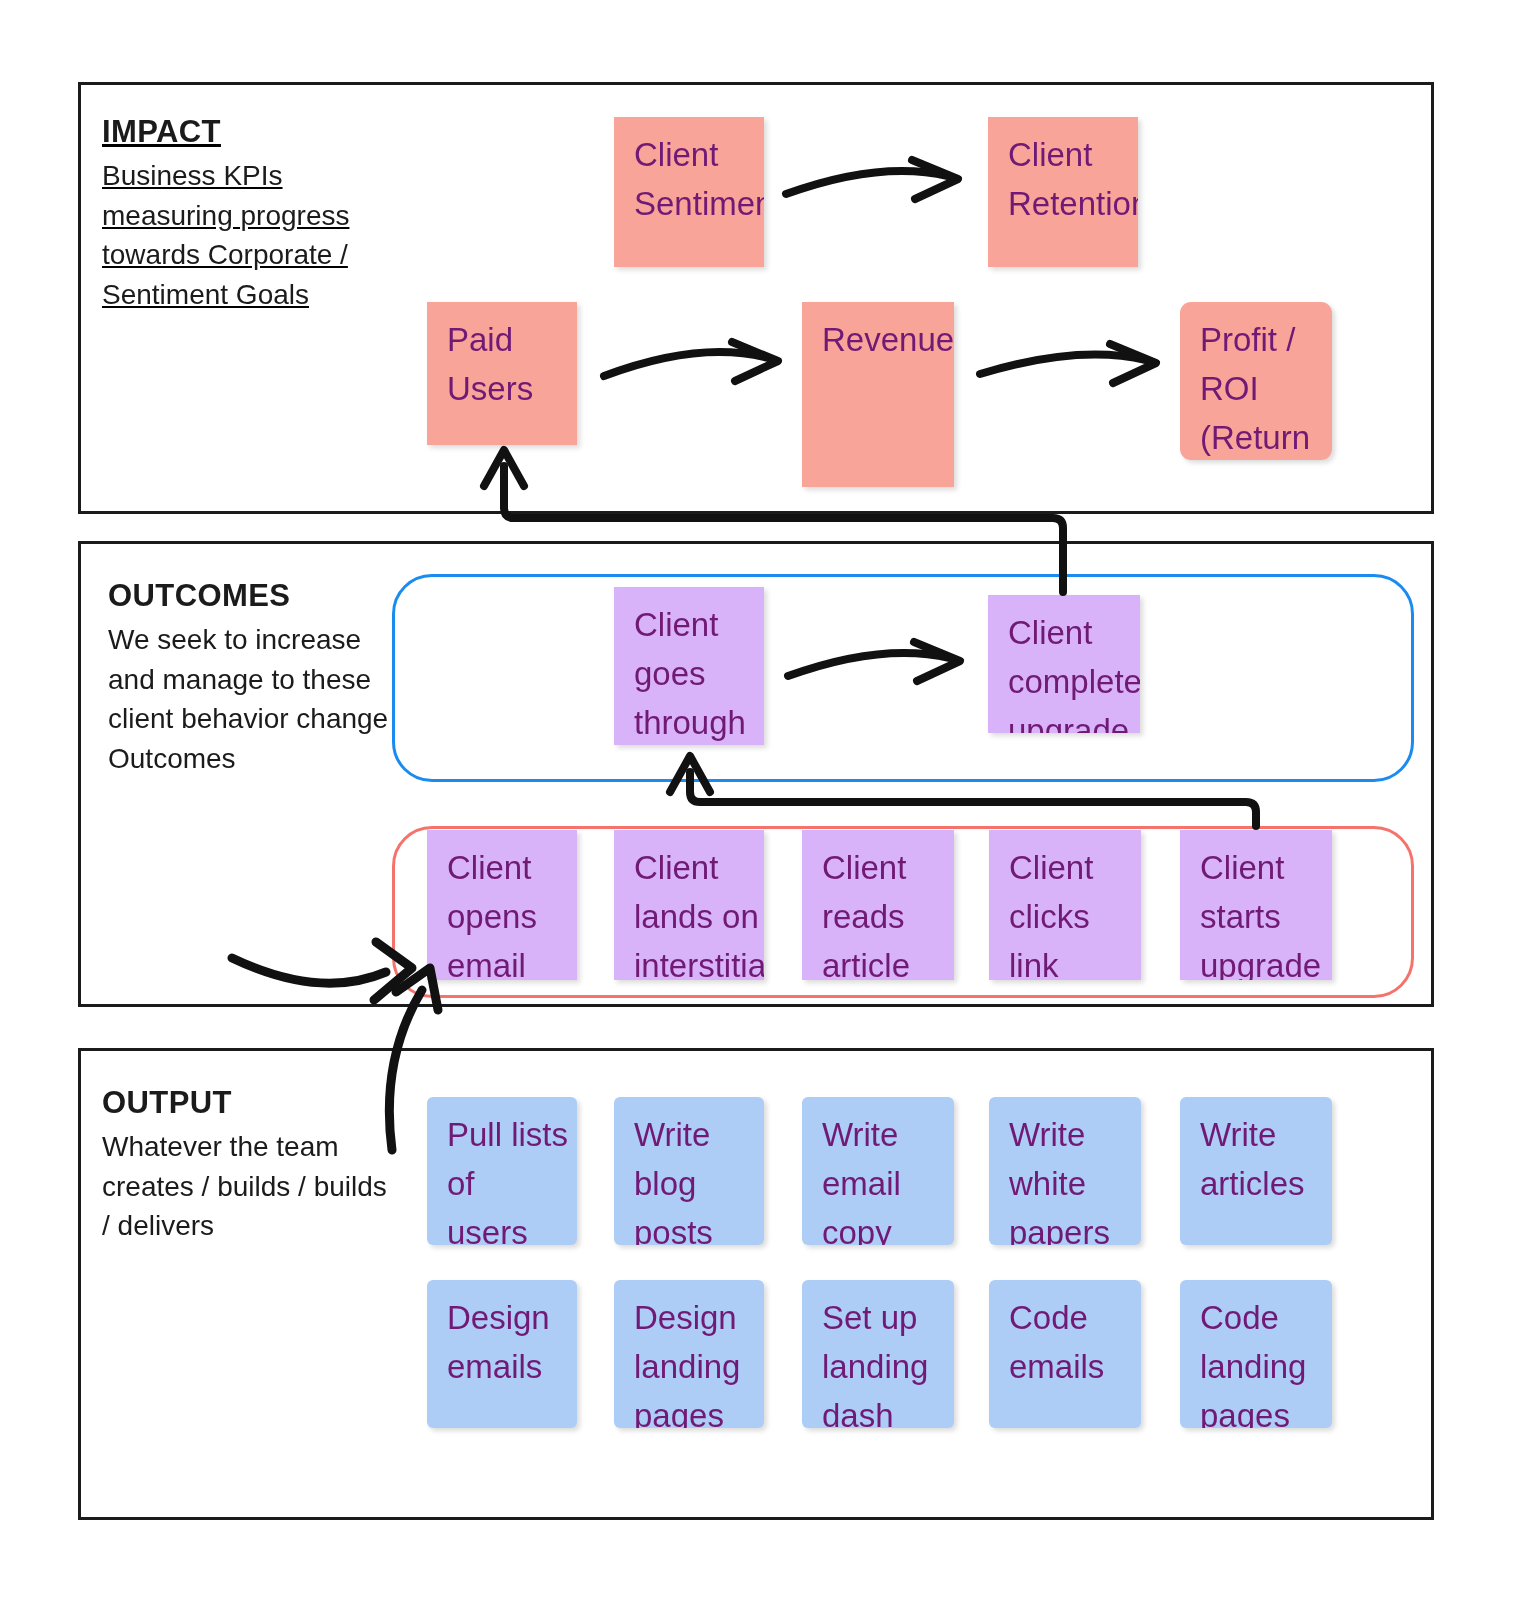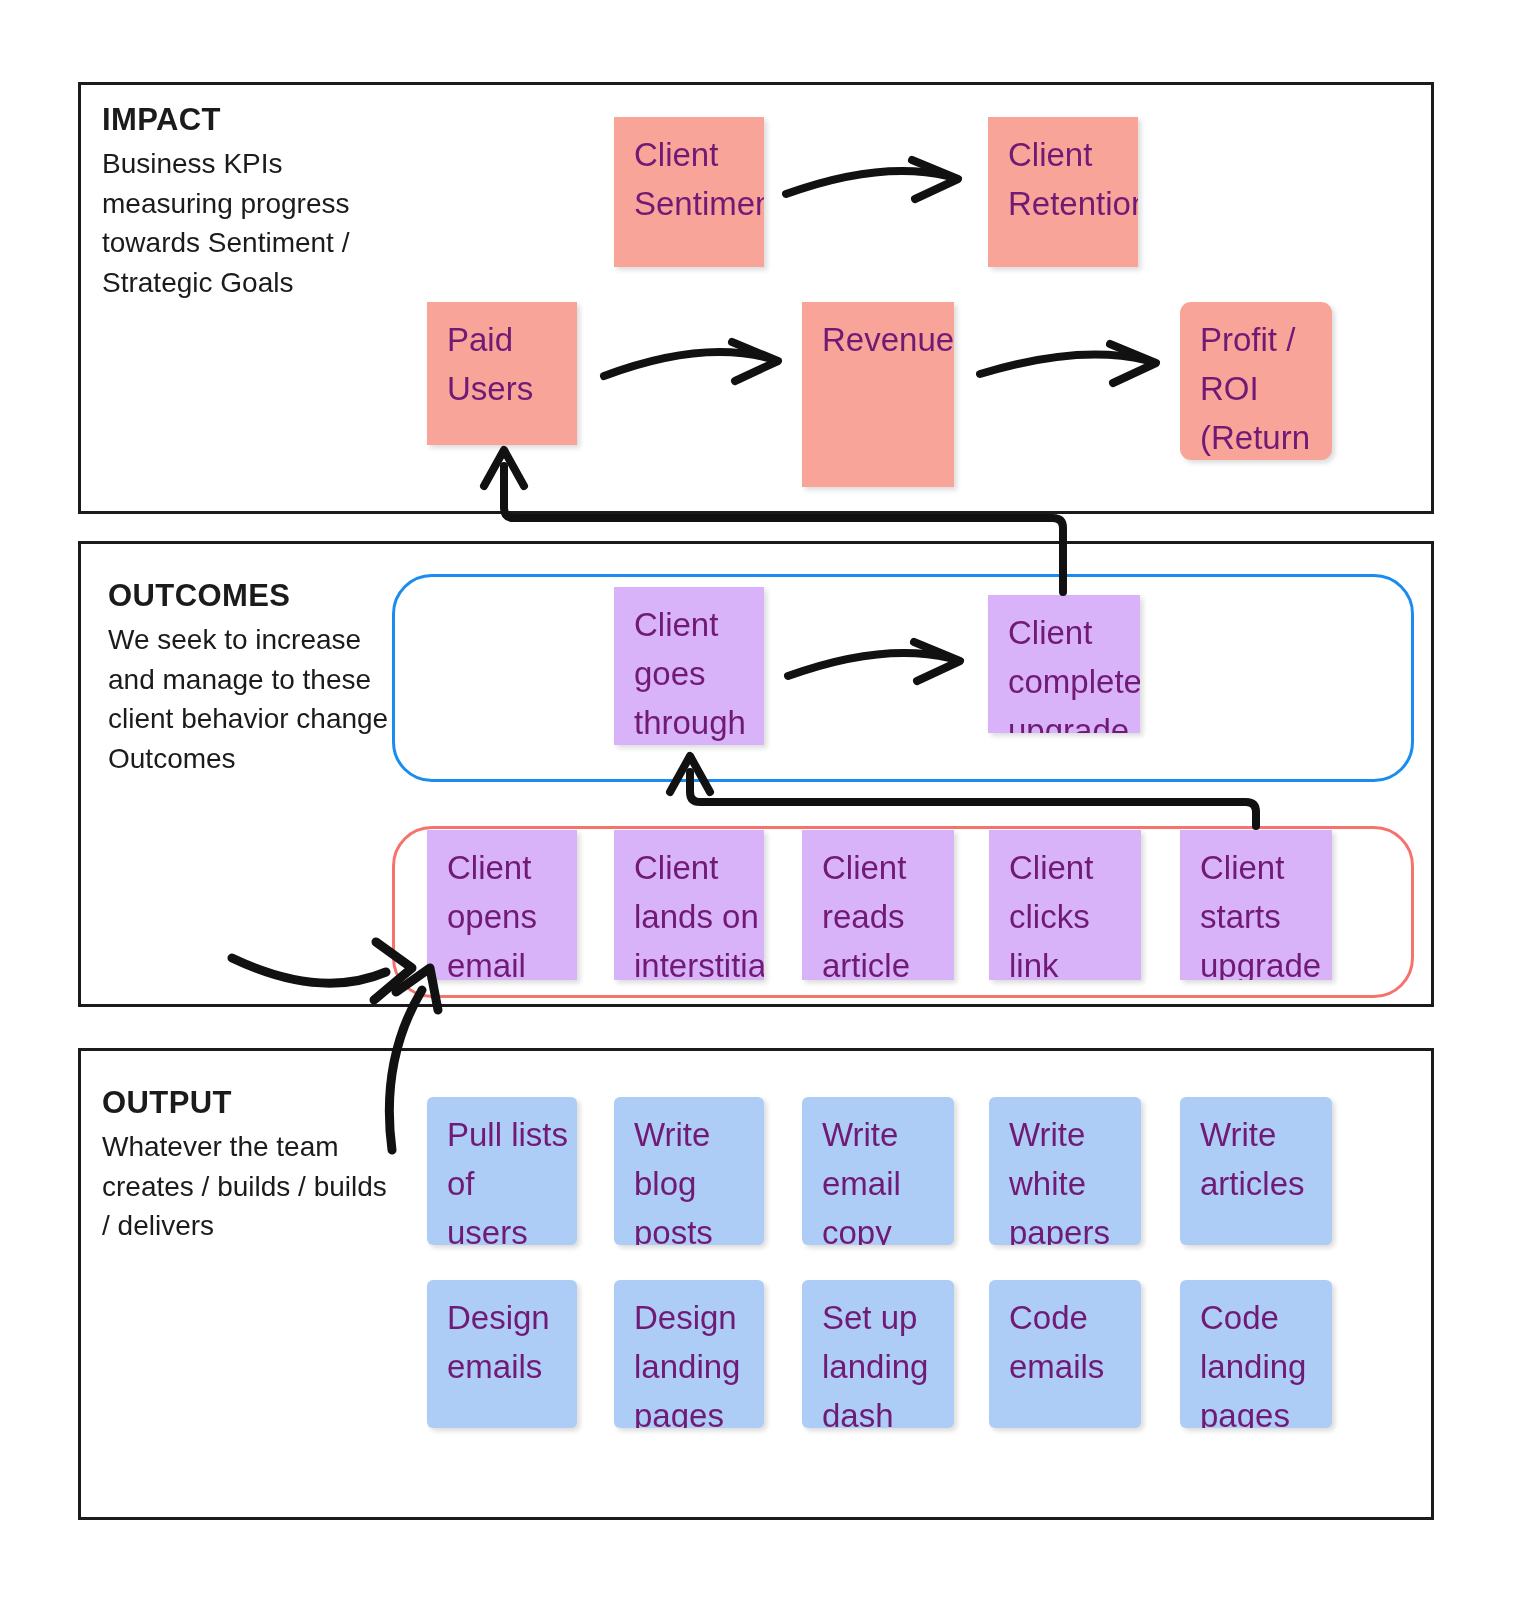--- a/index.html
+++ b/index.html
@@ -44,21 +44,21 @@
     line-height: 1.16;
     margin: 0 0 6px 0;
   }
   .label-desc {
     font-size: 28px;
     font-weight: 400;
     color: #1b1b1b;
     line-height: 1.42;
     margin: 0;
   }
-  #label-impact   { left: 102px; top: 102px; }
+  #label-impact   { left: 102px; top: 114px; text-decoration: underline; }
   #label-outcomes { left: 108px; top: 578px; }
   #label-output   { left: 102px; top: 1085px; }
 
   
   .group-box {
     position: absolute;
     border-radius: 40px;
     box-sizing: border-box;
     background: transparent;
   }
@@ -97,21 +97,21 @@
 
   <div class="section-frame" id="frame-impact"></div>
   <div class="section-frame" id="frame-outcomes"></div>
   <div class="section-frame" id="frame-output"></div>
 
   <div class="group-box" id="group-upper"></div>
   <div class="group-box" id="group-lower"></div>
 
   <div class="label-block" id="label-impact">
     <p class="label-title">IMPACT</p>
-    <p class="label-desc">Business KPIs measuring progress towards Sentiment / Strategic Goals</p>
+    <p class="label-desc">Business KPIs measuring progress towards Corporate / Sentiment Goals</p>
   </div>
 
   <div class="label-block" id="label-outcomes">
     <p class="label-title">OUTCOMES</p>
     <p class="label-desc">We seek to increase and manage to these client behavior change Outcomes</p>
   </div>
 
   <div class="label-block" id="label-output">
     <p class="label-title">OUTPUT</p>
     <p class="label-desc">Whatever the team creates / builds / builds / delivers</p>

